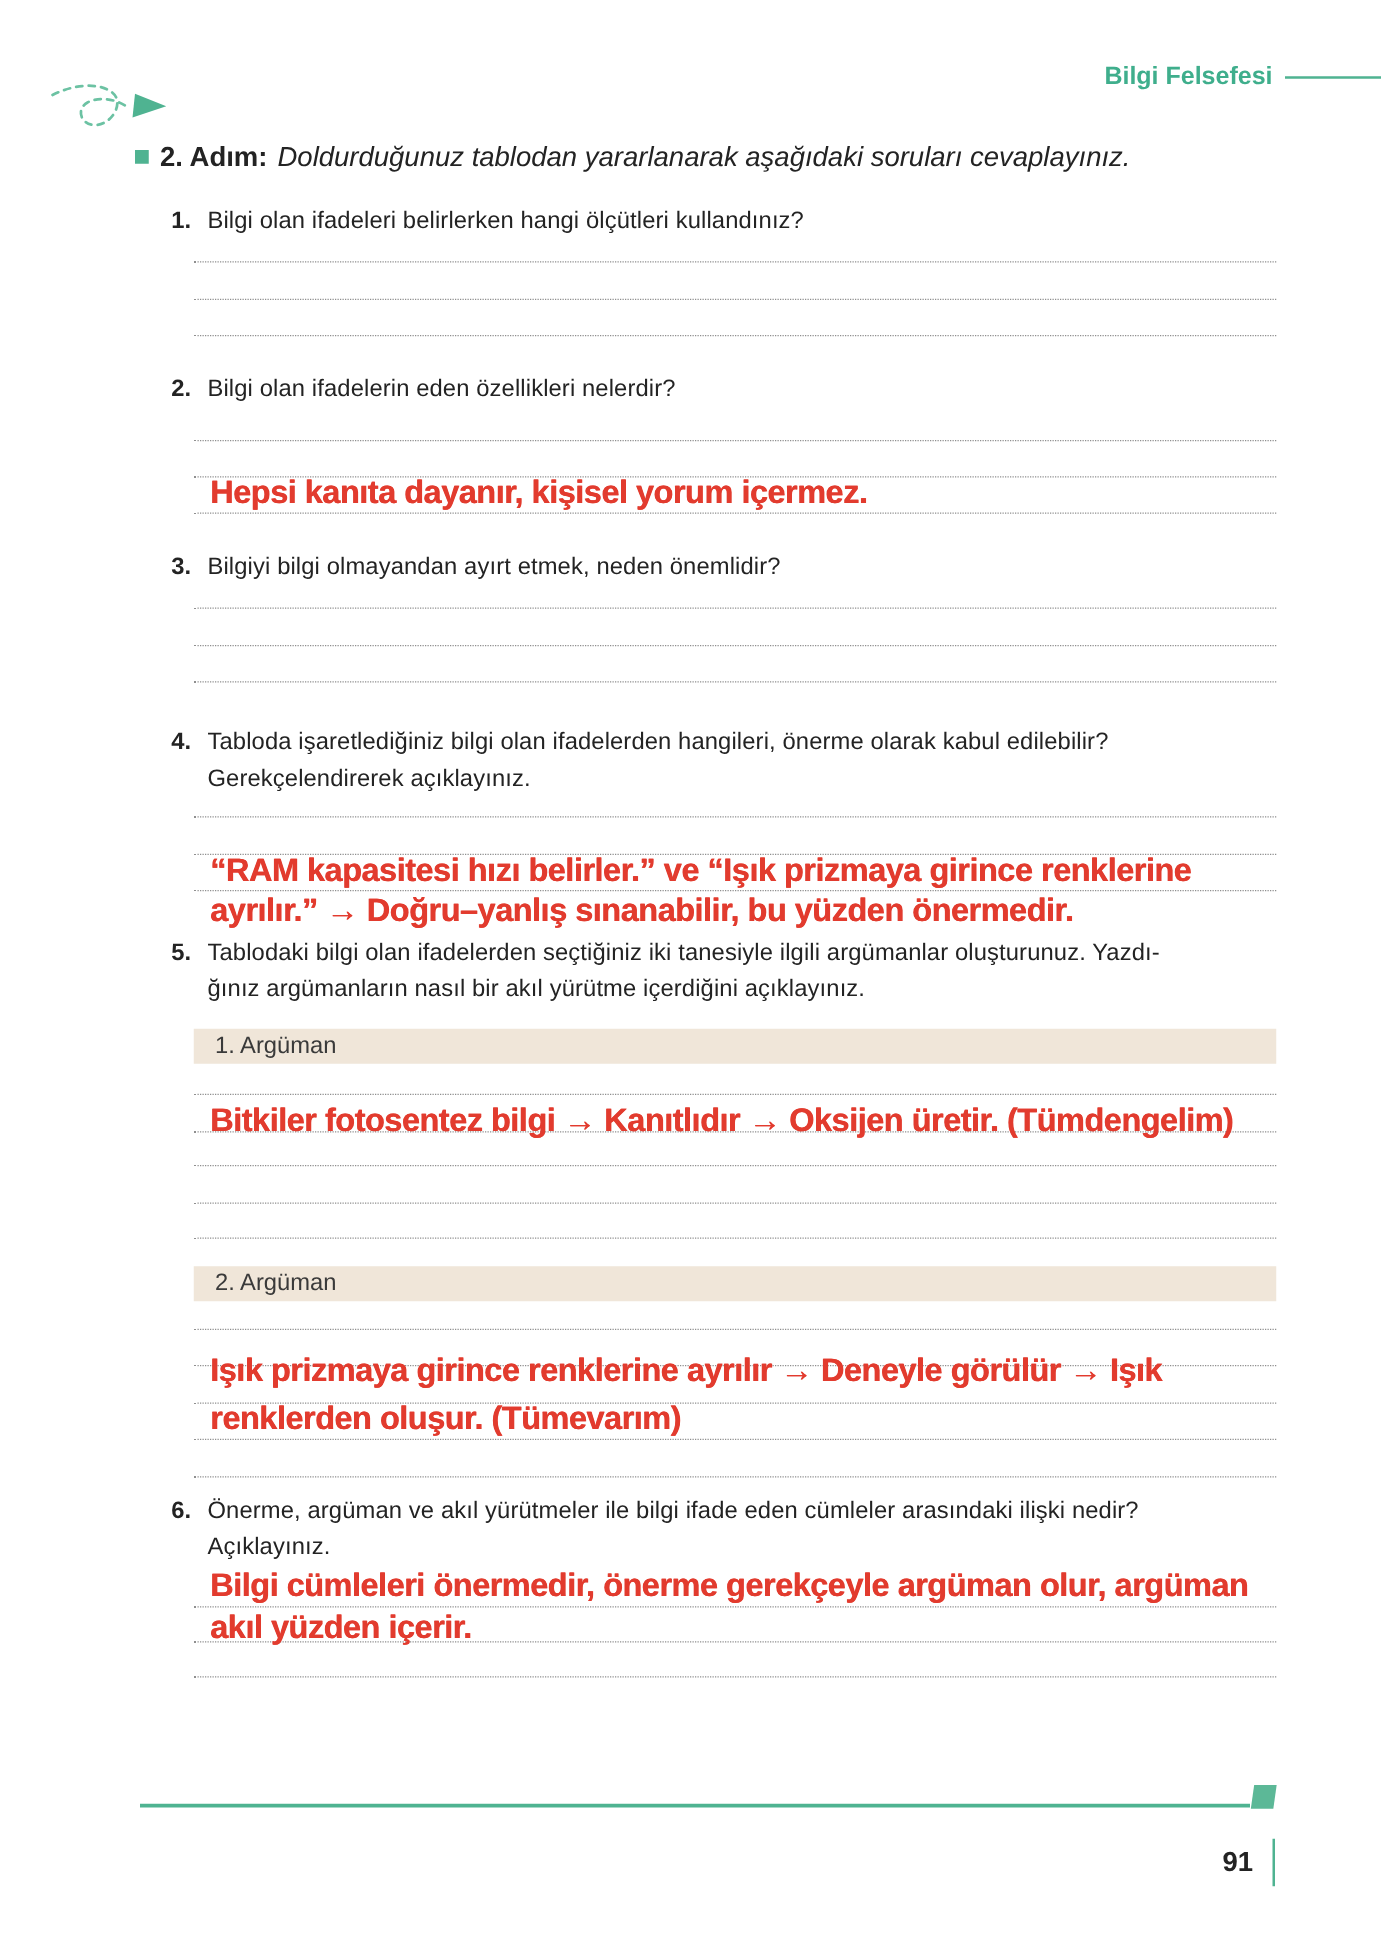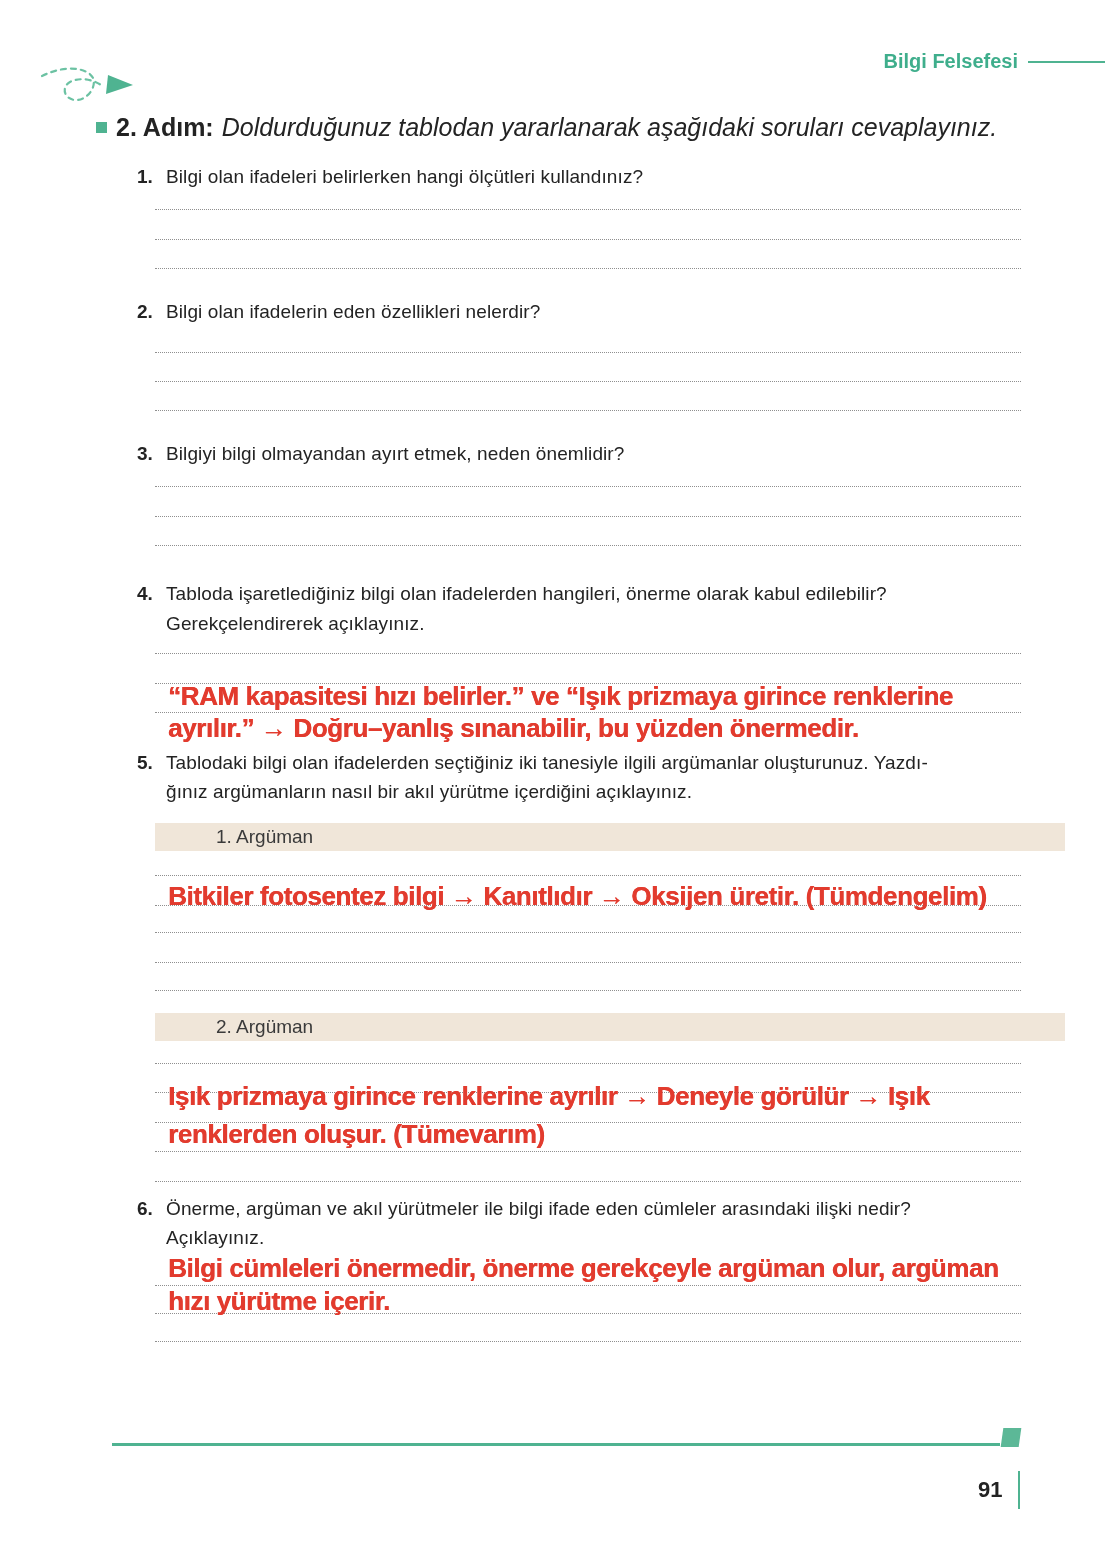--- a/index.html
+++ b/index.html
@@ -16,21 +16,21 @@
     position:absolute;top:50px;right:87px;
     font-size:20px;font-weight:700;color:#3fae8c;
   }
   .header-rule{
     position:absolute;top:61px;left:1028px;width:77px;height:2px;
     background:#4fb391;
   }
   
   .doodle{position:absolute;left:36px;top:60px;}
   
-  .step{position:absolute;left:96px;top:113px;width:920px;font-size:25px;}
+  .step{position:absolute;left:108px;top:113px;width:920px;font-size:22px;}
   .bullet{
     display:inline-block;width:11px;height:11px;background:#4fb391;
     margin-right:9px;vertical-align:middle;position:relative;top:-2px;
   }
   .step-label{font-weight:700;margin-right:8px;}
   .step-instruction{font-style:italic;}
   
   .qnum{position:absolute;left:137px;font-weight:700;font-size:19px;}
   .qtext{position:absolute;left:166px;font-size:19px;letter-spacing:0.1px;}
   
@@ -42,21 +42,21 @@
   .ans{
     position:absolute;left:168px;
     font-size:26px;font-weight:700;color:#e23b2e;
     letter-spacing:-0.4px;white-space:nowrap;
     font-family:"Liberation Sans","DejaVu Sans",sans-serif;
     text-shadow:0.4px 0 0 #e23b2e;
   }
   
   .argbar{
     position:absolute;left:155px;width:866px;height:28px;
-    background:#f0e6d9;display:flex;align-items:center;padding-left:44px;
+    background:#f0e6d9;display:flex;align-items:center;
   }
   .argbar span{margin-left:17px;font-size:19px;color:#3a3a3a;}
   
   .footer-rule{position:absolute;left:112px;top:1443px;width:888px;height:3px;background:#4fb391;}
   .footer-square{
     position:absolute;left:1002px;top:1428px;width:18px;height:19px;
     background:#5cb897;transform:skewX(-8deg);
   }
   .page-number{
     position:absolute;left:978px;top:1477px;width:30px;
@@ -85,20 +85,21 @@
   <span class="qtext" style="top:166px">Bilgi olan ifadeleri belirlerken hangi ölçütleri kullandınız?</span>
   <div class="rule" style="top:209px"></div>
   <div class="rule" style="top:239px"></div>
   <div class="rule" style="top:268px"></div>
 
   <span class="qnum" style="top:301px">2.</span>
   <span class="qtext" style="top:301px">Bilgi olan ifadelerin eden özellikleri nelerdir?</span>
   <div class="rule" style="top:352px"></div>
   <div class="rule" style="top:381px"></div>
   <div class="rule" style="top:410px"></div>
+  <div class="ans" style="top:378px">Hepsi kanıta dayanır, kişisel yorum içermez.</div>
 
   <span class="qnum" style="top:443px">3.</span>
   <span class="qtext" style="top:443px">Bilgiyi bilgi olmayandan ayırt etmek, neden önemlidir?</span>
   <div class="rule" style="top:486px"></div>
   <div class="rule" style="top:516px"></div>
   <div class="rule" style="top:545px"></div>
 
   <span class="qnum" style="top:583px">4.</span>
   <span class="qtext" style="top:583px">Tabloda işaretlediğiniz bilgi olan ifadelerden hangileri, önerme olarak kabul edilebilir?</span>
   <span class="qtext" style="top:613px">Gerekçelendirerek açıklayınız.</span>
@@ -133,20 +134,20 @@
   <div class="ans" style="top:1081px">Işık prizmaya girince renklerine ayrılır → Deneyle görülür → Işık</div>
   <div class="ans" style="top:1119px">renklerden oluşur. (Tümevarım)</div>
 
   <span class="qnum" style="top:1198px">6.</span>
   <span class="qtext" style="top:1198px">Önerme, argüman ve akıl yürütmeler ile bilgi ifade eden cümleler arasındaki ilişki nedir?</span>
   <span class="qtext" style="top:1227px">Açıklayınız.</span>
   <div class="rule" style="top:1285px"></div>
   <div class="rule" style="top:1313px"></div>
   <div class="rule" style="top:1341px"></div>
   <div class="ans" style="top:1253px">Bilgi cümleleri önermedir, önerme gerekçeyle argüman olur, argüman</div>
-  <div class="ans" style="top:1286px">hızı yürütme içerir.</div>
+  <div class="ans" style="top:1286px">akıl yüzden içerir.</div>
 
   <div class="footer-rule"></div>
   <div class="footer-square"></div>
   <div class="page-number">91</div>
   <div class="page-number-rule"></div>
 
 </div>
 
 </body></html>

